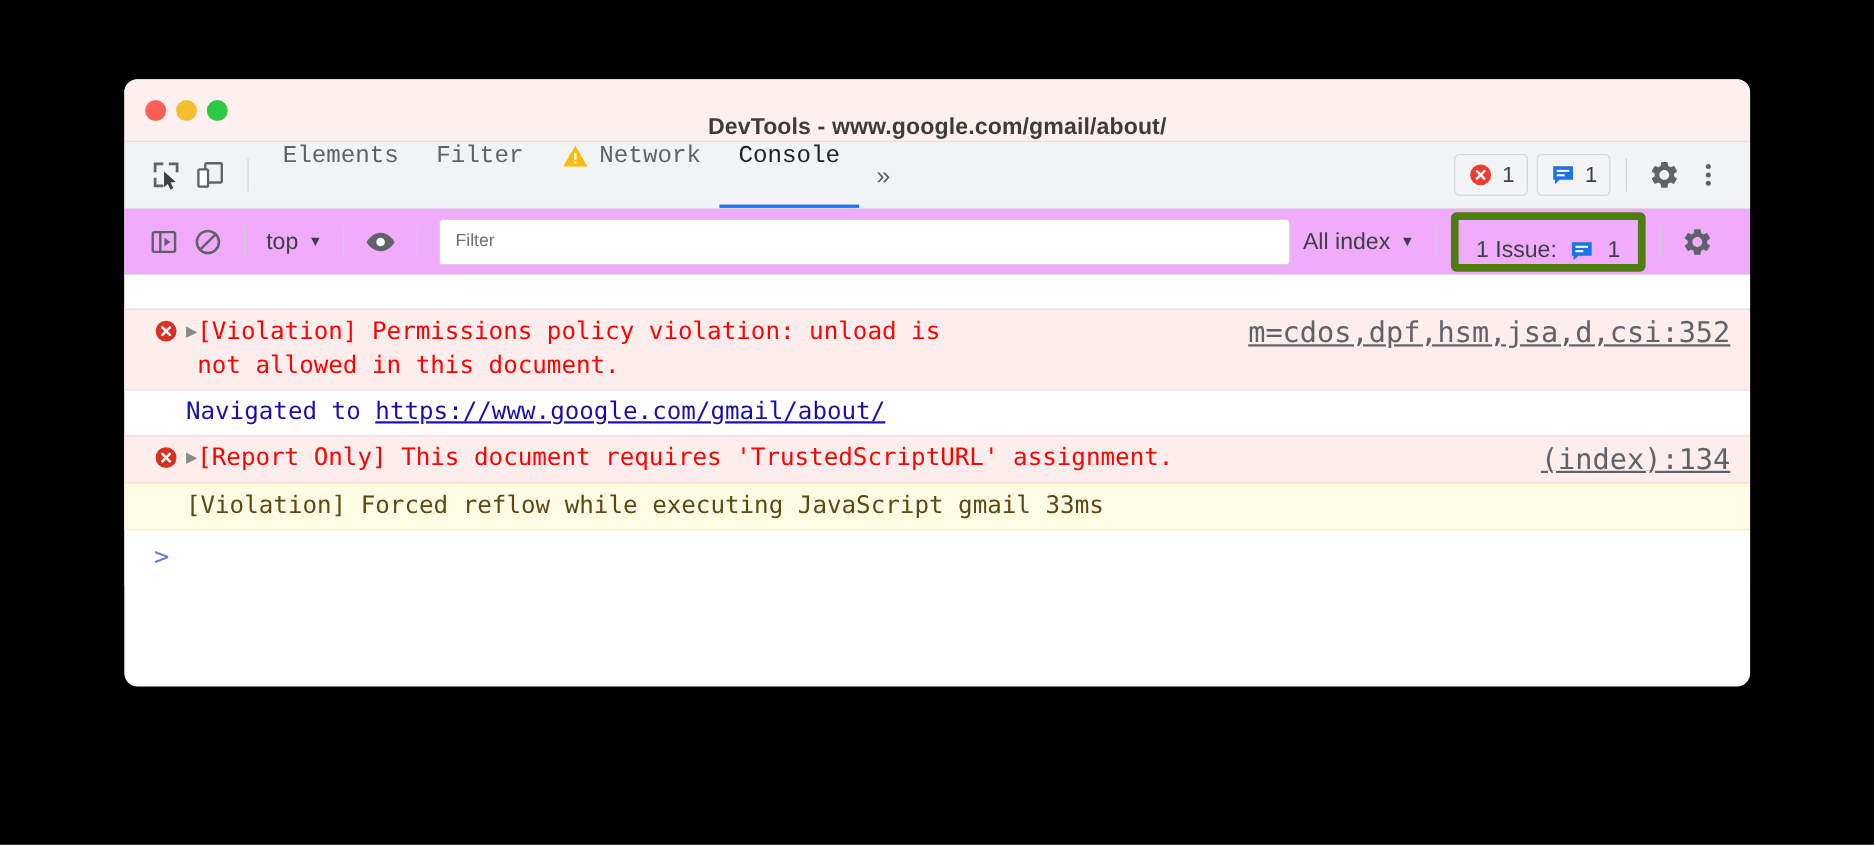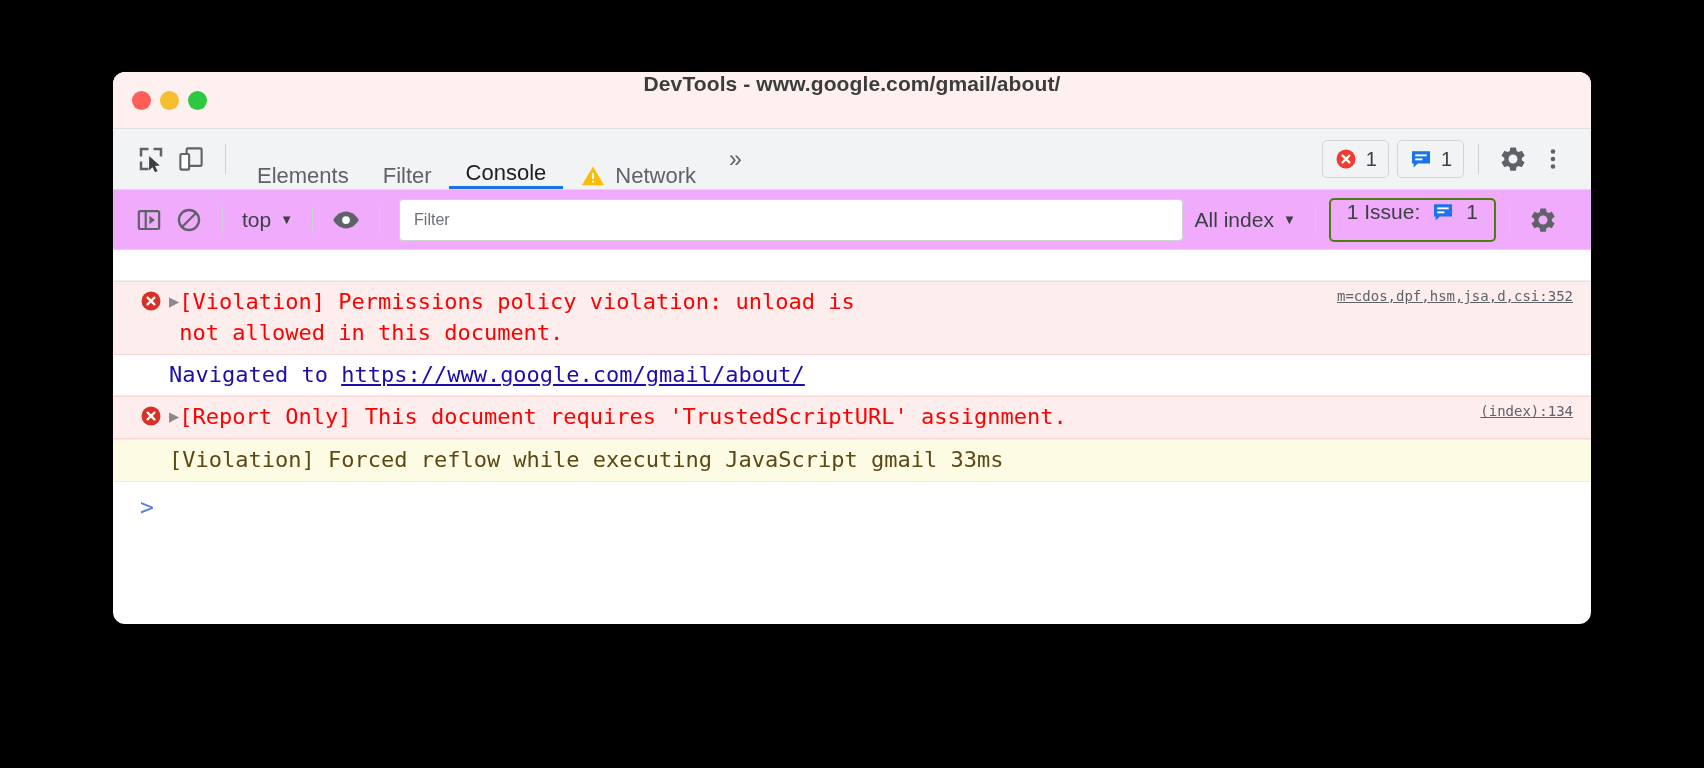--- a/index.html
+++ b/index.html
@@ -34,21 +34,21 @@
                 0 0 120px 60px rgba(0,0,0,0.35);
   }
 
   
   #title-bar {
     position: relative;
     height: 56px;
     background: #fdf0ee;
     border-bottom: 1px solid #e2dedd;
     display: flex;
-    align-items: flex-start;
+    align-items: flex-end;
   }
   .traffic-lights {
     position: absolute;
     left: 19px;
     top: 0;
     height: 56px;
     display: flex;
     align-items: center;
     gap: 9px;
   }
@@ -94,28 +94,28 @@
   .tb-sep {
     width: 1px;
     height: 30px;
     background: #cdd1d4;
     margin: 0 14px;
     flex: 0 0 auto;
   }
   .tab {
     height: 60px;
     display: flex;
-    align-items: flex-end;
+    align-items: flex-start;
     gap: 9px;
     padding: 0 17px;
     font-size: 22px;
     color: #5f6368;
     box-sizing: border-box;
     flex: 0 0 auto;
-    font-family: Liberation Sans, sans-serif;
+    font-family: Liberation Mono, monospace;
   }
   .tab.selected {
     color: #202124;
     border-bottom: 3px solid #1a73e8;
   }
   .tab-more {
     font-size: 23px;
     color: #5f6368;
     padding: 0 16px;
     display: flex;
@@ -202,25 +202,25 @@
     box-sizing: border-box;
     min-width: 120px;
   }
   #filter-input .ph {
     font-size: 16px;
     color: #6b7075;
     font-family: "Liberation Sans", sans-serif;
   }
   #issues-pill {
     display: flex;
-    align-items: flex-start;
+    align-items: flex-end;
     gap: 11px;
     height: 40px;
     padding: 0 16px;
-    border: 2px solid #4d7c0f;
+    border: 7px solid #4d7c0f;
     border-radius: 5px;
     flex: 0 0 auto;
   }
   #issues-pill .txt {
     font-size: 21px;
     color: #3c4043;
     font-family: "Liberation Sans", sans-serif;
   }
 
   
@@ -276,21 +276,21 @@
   .log-text.err  { color: #ff0000; }
   .log-text.warn { color: #5c4813; }
 
   .link-blue {
     color: #1a0dab;
     text-decoration: underline;
   }
   .link-src {
     color: #5f6368;
     text-decoration: underline;
-    font-size: 14px;
+    font-size: 26px;
     font-family: "DejaVu Sans Mono", "Liberation Mono", monospace;
     white-space: nowrap;
     padding-right: 18px;
     flex: 0 0 auto;
     padding-top: 1px;
   }
   .row-main {
     flex: 1 1 auto;
     display: flex;
     align-items: flex-start;
@@ -346,33 +346,33 @@
         </svg>
       </div>
 
       <div class="tb-sep"></div>
 
       <div class="tab">
         <span>Elements</span>
       </div>
       <div class="tab">
         <span>Filter</span>
-      </div>
-      <div class="tab selected">
-        <span>Console</span>
       </div>
       <div class="tab">
         <span>
           <svg width="26" height="26" viewBox="0 0 24 24">
             <path d="M12 3.2 L22.2 20.6 H1.8 Z" fill="#fabc05"></path>
             <rect x="11" y="9" width="2" height="6" rx="1" fill="#ffffff"></rect>
             <rect x="11" y="16.2" width="2" height="2.1" rx="1" fill="#ffffff"></rect>
           </svg>
         </span>
         <span>Network</span>
+      </div>
+      <div class="tab selected">
+        <span>Console</span>
       </div>
 
       <div class="tab-more">»</div>
 
       <div id="tab-right">
 
         <div class="counter-pill">
           <span>
             <svg width="24" height="24" viewBox="0 0 24 24">
               <circle cx="12" cy="12" r="9.5" fill="#ee3c30"></circle>

